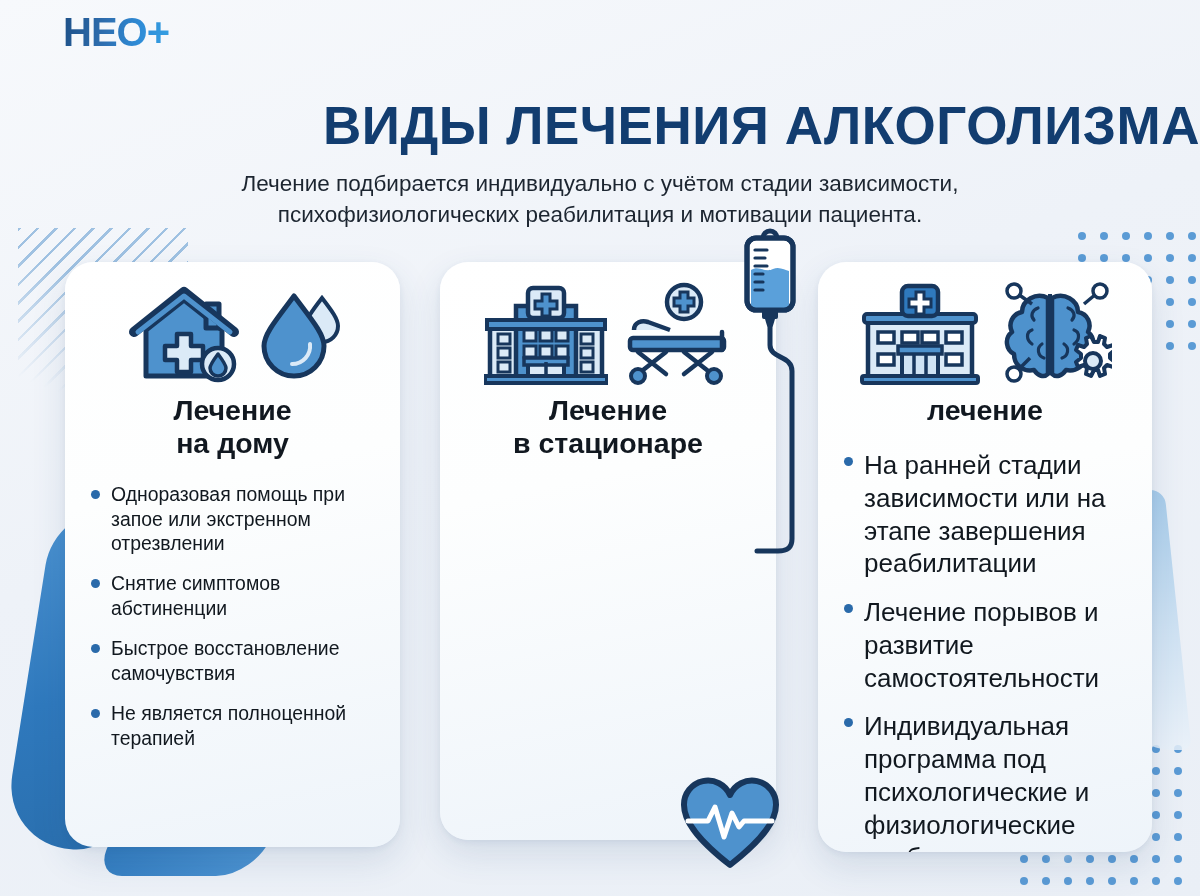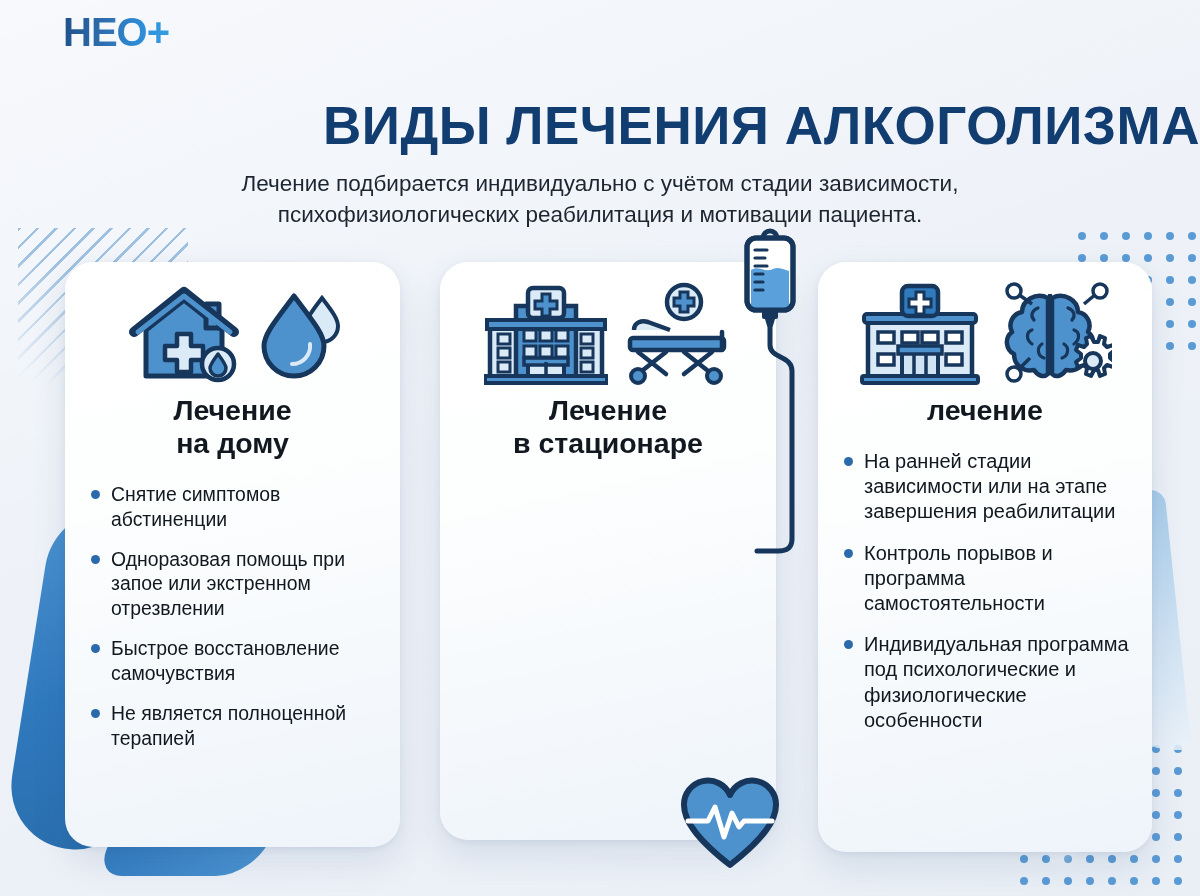--- a/index.html
+++ b/index.html
@@ -70,21 +70,21 @@
 
   .ctitle{text-align:center;color:#111820;font-weight:800;font-size:28.5px;
     line-height:1.16;margin:4px 0 0;padding:0 14px;}
   .ctitle span{display:block;}
 
   .blist{list-style:none;margin:22px 0 0;padding:0 18px 0 26px;}
   .blist li{position:relative;padding-left:20px;margin-bottom:16px;
     color:#11181f;font-size:19.4px;line-height:1.26;}
   .blist li::before{content:"";position:absolute;left:0;top:8px;
     width:9px;height:9px;border-radius:50%;background:#2a6aaa;}
-  .c3 .blist li{font-size:20px;}
+  .c3 .blist li{font-size:26px;}
 
   
   .iv{position:absolute;left:735px;top:228px;}
   .heart{position:absolute;left:678px;top:775px;}
 </style>
 </head>
 <body>
 
 <div class="stage">
 
@@ -216,22 +216,22 @@
           <path d="M66 16 c10 13 16 21 16 28 a16 16 0 0 1 -32 0 c0 -7 6 -15 16 -28 Z" fill="#dbeaf7" stroke="#17365c" stroke-width="4"></path>
           <path d="M38 14 c18 24 30 38 30 50 a30 30 0 0 1 -60 0 c0 -12 12 -26 30 -50 Z" fill="#4e92cd" stroke="#17365c" stroke-width="5" stroke-linejoin="round"></path>
           <path d="M54 62 a18 18 0 0 1 -18 20" fill="none" stroke="#dbeaf7" stroke-width="4" stroke-linecap="round"></path>
         </svg>
       </div>
       <h2 class="ctitle">
         <span>Лечение</span>
         <span>на дому</span>
       </h2>
       <ul class="blist">
+        <li>Одноразовая помощь при запое или экстренном отрезвлении</li>
         <li>Снятие симптомов абстиненции</li>
-        <li>Одноразовая помощь при запое или экстренном отрезвлении</li>
         <li>Быстрое восстановление самочувствия</li>
         <li>Не является полноценной терапией</li>
       </ul>
     </div>
 
     <div class="card c2">
       <div class="icons">
         <svg width="124" height="104" viewBox="0 0 124 104">
           <rect x="6" y="42" width="30" height="54" fill="#dbeaf7" stroke="#17365c" stroke-width="4.5"></rect>
           <rect x="88" y="42" width="30" height="54" fill="#dbeaf7" stroke="#17365c" stroke-width="4.5"></rect>
@@ -321,21 +321,21 @@
             <path d="M14 -6 l4 0 l2 -6 l5 2 l-1 6 l3 3 l6 -2 l2 5 l-5 4 l0 4 l5 4 l-2 5 l-6 -2 l-3 3 l1 6 l-5 2 l-2 -6 l-4 0 l-3 6 l-5 -2 l1 -6 l-3 -3 l-6 2 l-2 -5 l5 -4 l0 -4 l-5 -4 l2 -5 l6 2 l3 -3 l-1 -6 l5 -2 Z" fill="#ffffff" stroke="#17365c" stroke-width="4" stroke-linejoin="round"></path>
             <circle cx="13" cy="13" r="8" fill="#dbeaf7" stroke="#17365c" stroke-width="4"></circle>
           </g>
         </svg>
       </div>
       <h2 class="ctitle">
         <span>лечение</span>
       </h2>
       <ul class="blist">
         <li>На ранней стадии зависимости или на этапе завершения реабилитации</li>
-        <li>Контроль порывов и программа самостоятельности</li>
+        <li>Лечение порывов и развитие самостоятельности</li>
         <li>Индивидуальная программа под психологические и физиологические особенности</li>
       </ul>
     </div>
   </div>
 
   <svg class="iv" width="70" height="340" viewBox="0 0 70 340">
     <path d="M28 10 a7 7 0 0 1 14 0" fill="none" stroke="#17365c" stroke-width="5" stroke-linecap="round"></path>
     <rect x="12" y="10" width="46" height="72" rx="9" fill="#ffffff" stroke="#17365c" stroke-width="5"></rect>
     <path d="M16 42 c8 -5 14 3 22 -1 c6 -3 12 1 16 2 v34 a6 6 0 0 1 -6 6 H22 a6 6 0 0 1 -6 -6 Z" fill="#5aa0da"></path>
     <rect x="12" y="10" width="46" height="72" rx="9" fill="none" stroke="#17365c" stroke-width="5"></rect>

